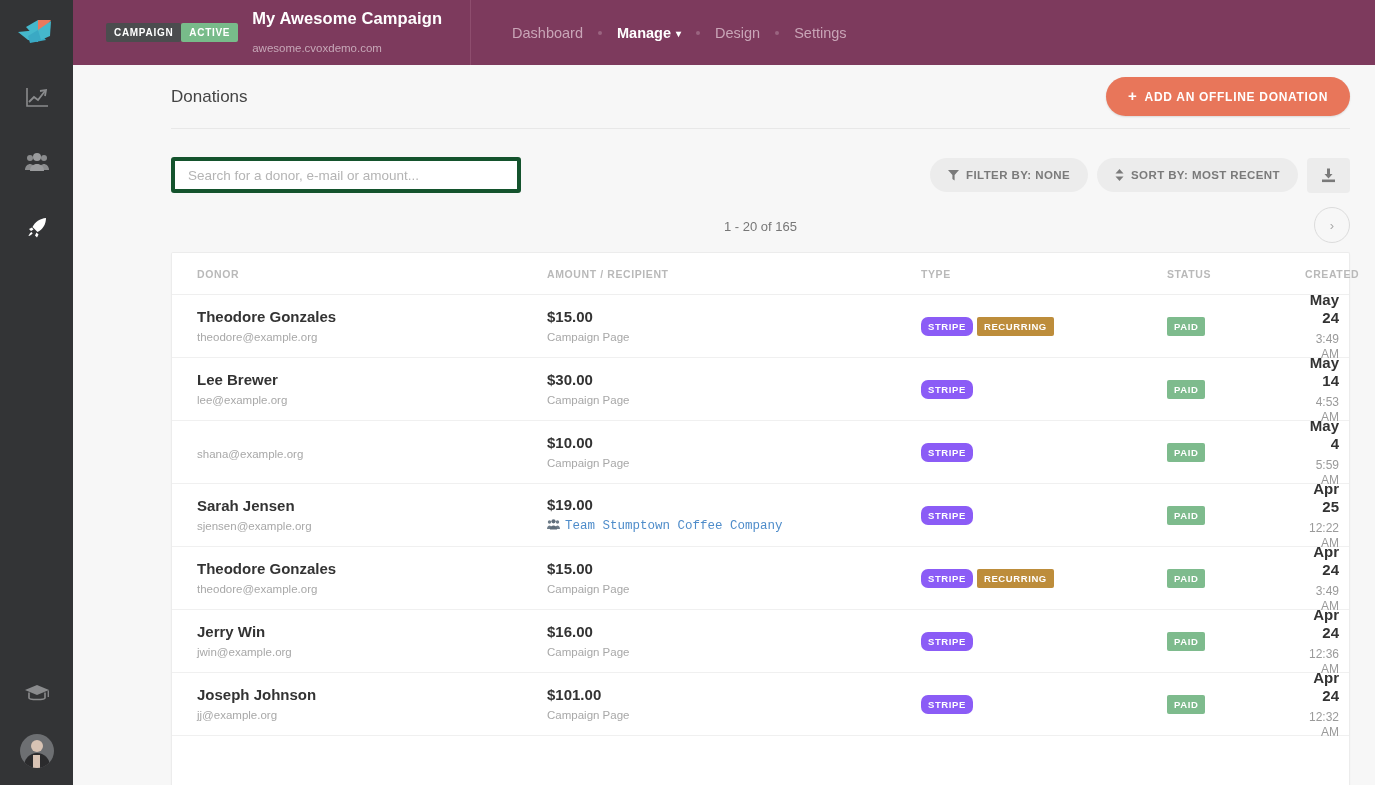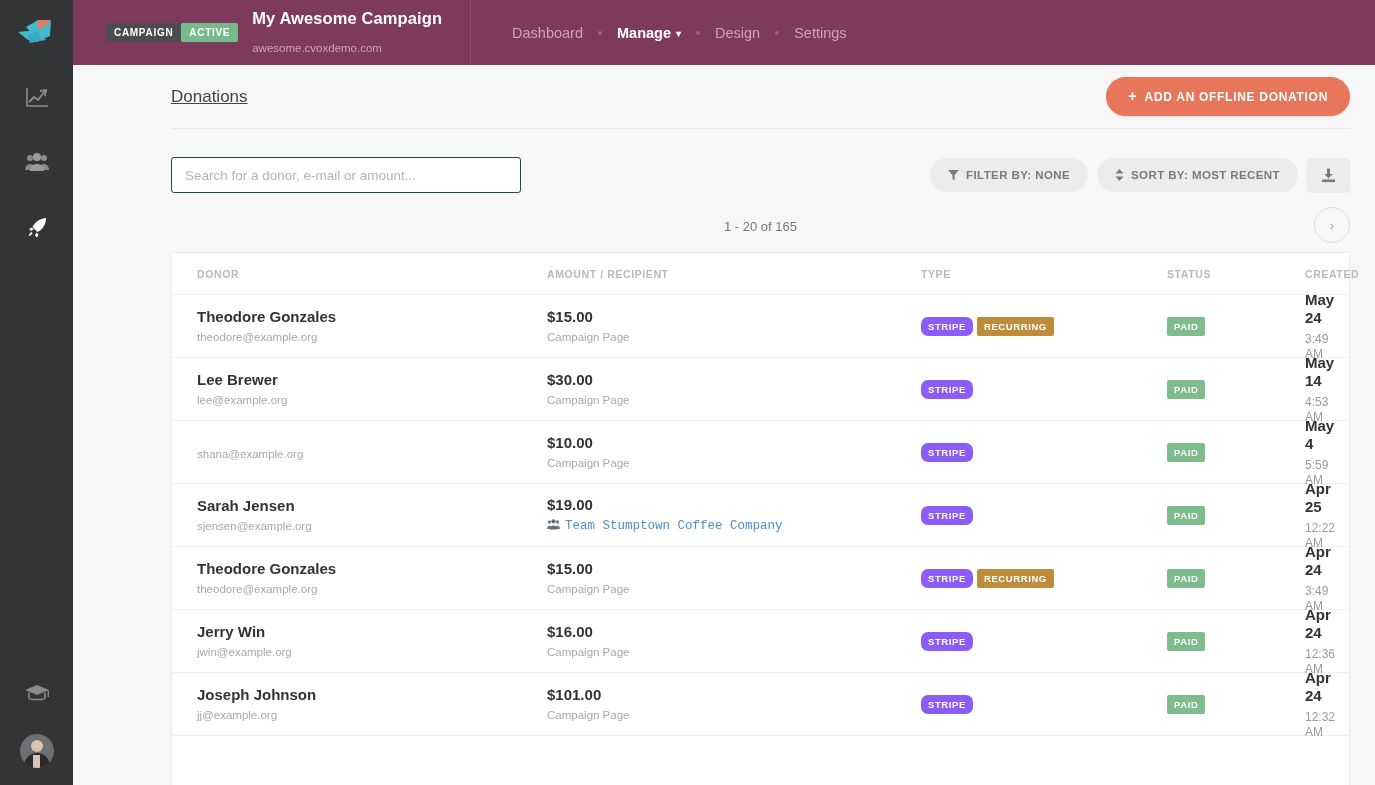--- a/index.html
+++ b/index.html
@@ -91,40 +91,40 @@
   .navdot { width: 4px; height: 4px; border-radius: 50%; background: #9a6480; flex: 0 0 4px; }
   .caret { font-size: 10px; position: relative; top: 1px; }
 
   
   .content { flex: 1 1 auto; background: #f7f7f7; overflow: hidden; padding: 0 25px; }
 
   .page-head {
     height: 63px; display: flex; align-items: center; justify-content: space-between;
     padding: 0 0 0 73px; margin-left: -73px;
   }
-  .page-title { font-size: 17px; color: #444; padding-left: 73px; text-decoration: underline; }
+  .page-title { font-size: 17px; color: #444; padding-left: 73px; }
   .btn-primary {
     background: #e8765a; color: #fff; border: none; border-radius: 30px;
     font-size: 12px; font-weight: bold; letter-spacing: .7px;
     padding: 12px 22px; cursor: pointer;
     display: flex; align-items: center; gap: 7px;
     box-shadow: 0 1px 2px rgba(0,0,0,.12);
     font-family: "Liberation Sans", sans-serif;
   }
   .btn-primary .plus { font-size: 15px; font-weight: bold; line-height: 1; position: relative; top: -1px; }
 
   .divider { height: 1px; background: #e8e8e8; margin: 0 0 0 73px; }
 
   .toolbar {
     display: flex; align-items: center; justify-content: space-between;
     padding: 28px 0 0 73px;
   }
   .search-input {
     width: 350px; height: 36px;
-    border: 1px solid #14532d; background: #fff; border-radius: 3px;
+    border: 4px solid #14532d; background: #fff; border-radius: 3px;
     padding: 0 13px; font-size: 13.5px; color: #555;
     font-family: "Liberation Sans", sans-serif;
     outline: none;
   }
   .search-input::placeholder { color: #b4b4b4; }
   .toolbar-right { display: flex; align-items: center; gap: 9px; }
   .pill {
     background: #ececec; color: #7a7a7a; border: none; border-radius: 30px;
     font-size: 11.5px; font-weight: bold; letter-spacing: .4px;
     padding: 11px 18px; cursor: pointer;
@@ -161,21 +161,21 @@
   .thead .cell {
     font-size: 10.5px; color: #b9b9b9; font-weight: bold;
     letter-spacing: .6px; text-transform: uppercase;
   }
   .tbody .trow { height: 63px; }
   .cell { padding: 0 10px; }
   .c-donor     { flex: 0 0 365px; padding-left: 25px; }
   .c-amount    { flex: 0 0 374px; }
   .c-type      { flex: 0 0 246px; }
   .c-status    { flex: 0 0 138px; }
-  .c-created   { flex: 1 1 auto; }
+  .c-created   { flex: 1 1 auto; text-align: right; }
 
   .primary-line { font-size: 15px; color: #333; font-weight: bold; line-height: 1.2; }
   .primary-line.amt { font-weight: bold; }
   .sub-line { font-size: 11.5px; color: #a8a8a8; margin-top: 5px; line-height: 1.2; }
   .sub-line.date { font-size: 12px; color: #9a9a9a; }
   .team-link { color: #4e8cca; font-size: 12.5px; display: inline-flex; align-items: flex-start; gap: 5px; cursor: pointer; font-family: Liberation Mono, monospace; }
   .team-link svg { display:block; }
 
   .tag {
     display: inline-block; font-size: 9.5px; font-weight: bold;

